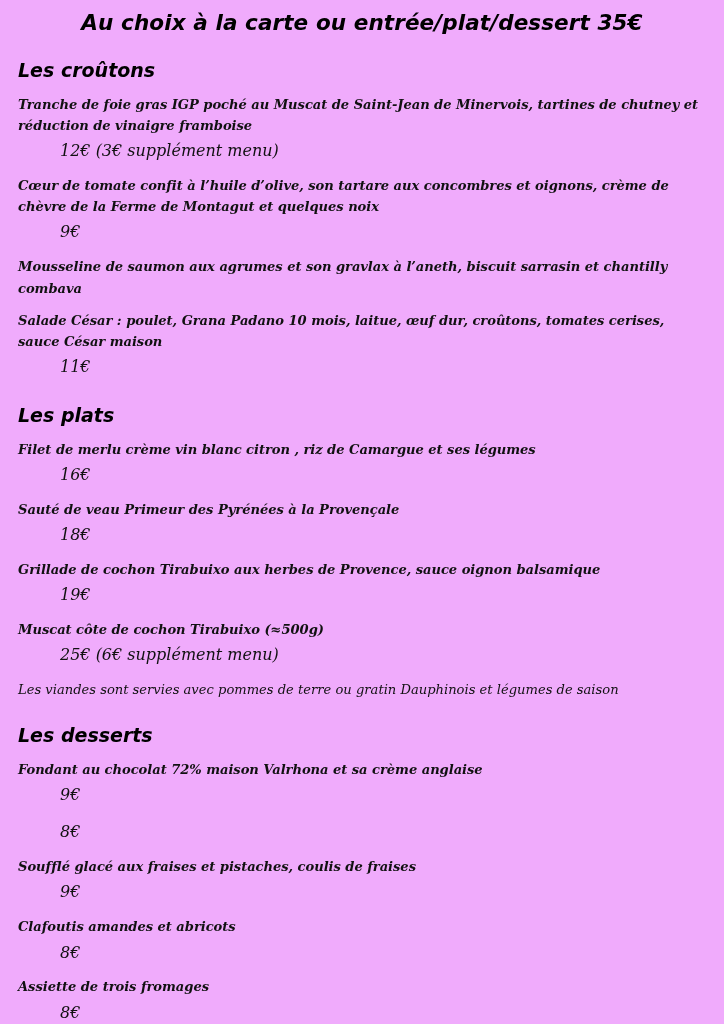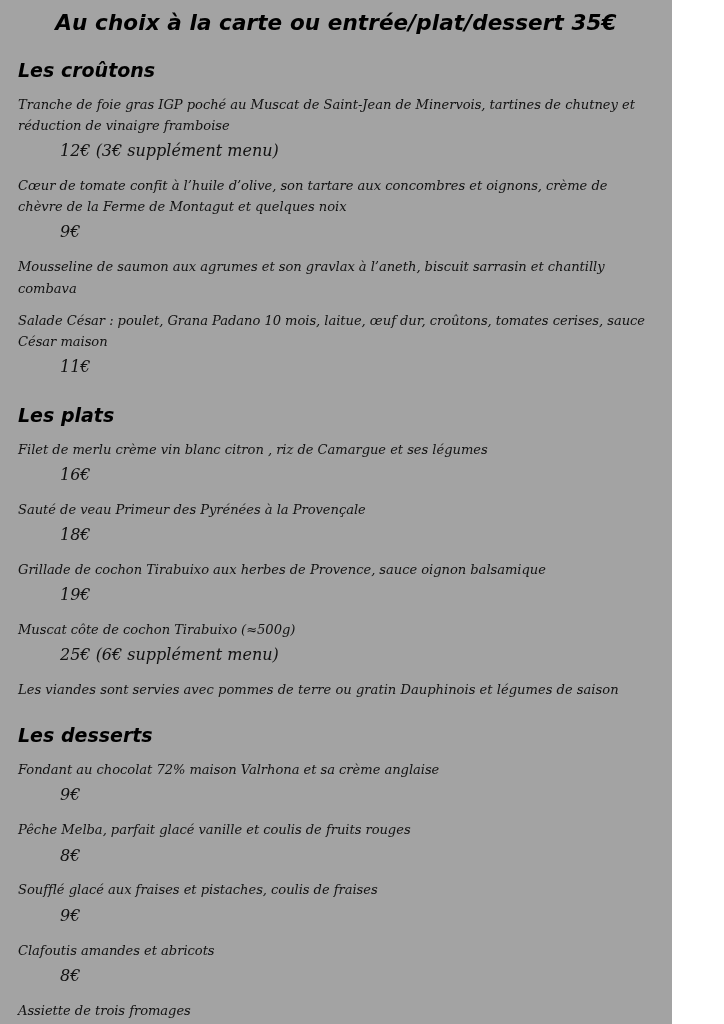--- a/index.html
+++ b/index.html
@@ -2,23 +2,23 @@
 <html lang="fr"><head>
 <meta charset="utf-8">
 <style>
   html, body {
     margin: 0;
     padding: 0;
     background: #ffffff;
   }
   .page {
     position: relative;
-    width: 672px;
+    width: 724px;
     height: 1024px;
-    background: #a3a3a3;
+    background: #f0abfc;
     overflow: hidden;
     font-family: "DejaVu Sans", sans-serif;
     color: #111111;
     -webkit-font-smoothing: antialiased;
   }
 
   
   .menu-title {
     margin: 0;
     padding: 10px 18px 0 18px;
@@ -59,21 +59,21 @@
   .dish {
     margin: 0 0 11px 0;
     padding: 0;
   }
   .dish-name {
     margin: 0;
     padding: 0 24px 0 18px;
     font-family: "DejaVu Serif", serif;
     font-size: 13.1px;
     font-style: italic;
-    font-weight: 400;
+    font-weight: 700;
     color: #111111;
     line-height: 1.62;
     letter-spacing: -0.05px;
   }
   .dish-price {
     margin: 2px;
     padding: 0 0 0 58px;
     font-family: "DejaVu Serif", serif;
     font-size: 16px;
     font-style: italic;
@@ -158,21 +158,20 @@
   <div class="section section-desserts">
     <h2 class="section-heading">Les desserts</h2>
     <div class="section-body">
 
       <div class="dish">
         <p class="dish-name">Fondant au chocolat 72% maison Valrhona et sa crème anglaise</p>
         <p class="dish-price">9€</p>
       </div>
 
       <div class="dish">
-        <p class="dish-name">Pêche Melba, parfait glacé vanille et coulis de fruits rouges</p>
         <p class="dish-price">8€</p>
       </div>
 
       <div class="dish">
         <p class="dish-name">Soufflé glacé aux fraises et pistaches, coulis de fraises</p>
         <p class="dish-price">9€</p>
       </div>
 
       <div class="dish">
         <p class="dish-name">Clafoutis amandes et abricots</p>

